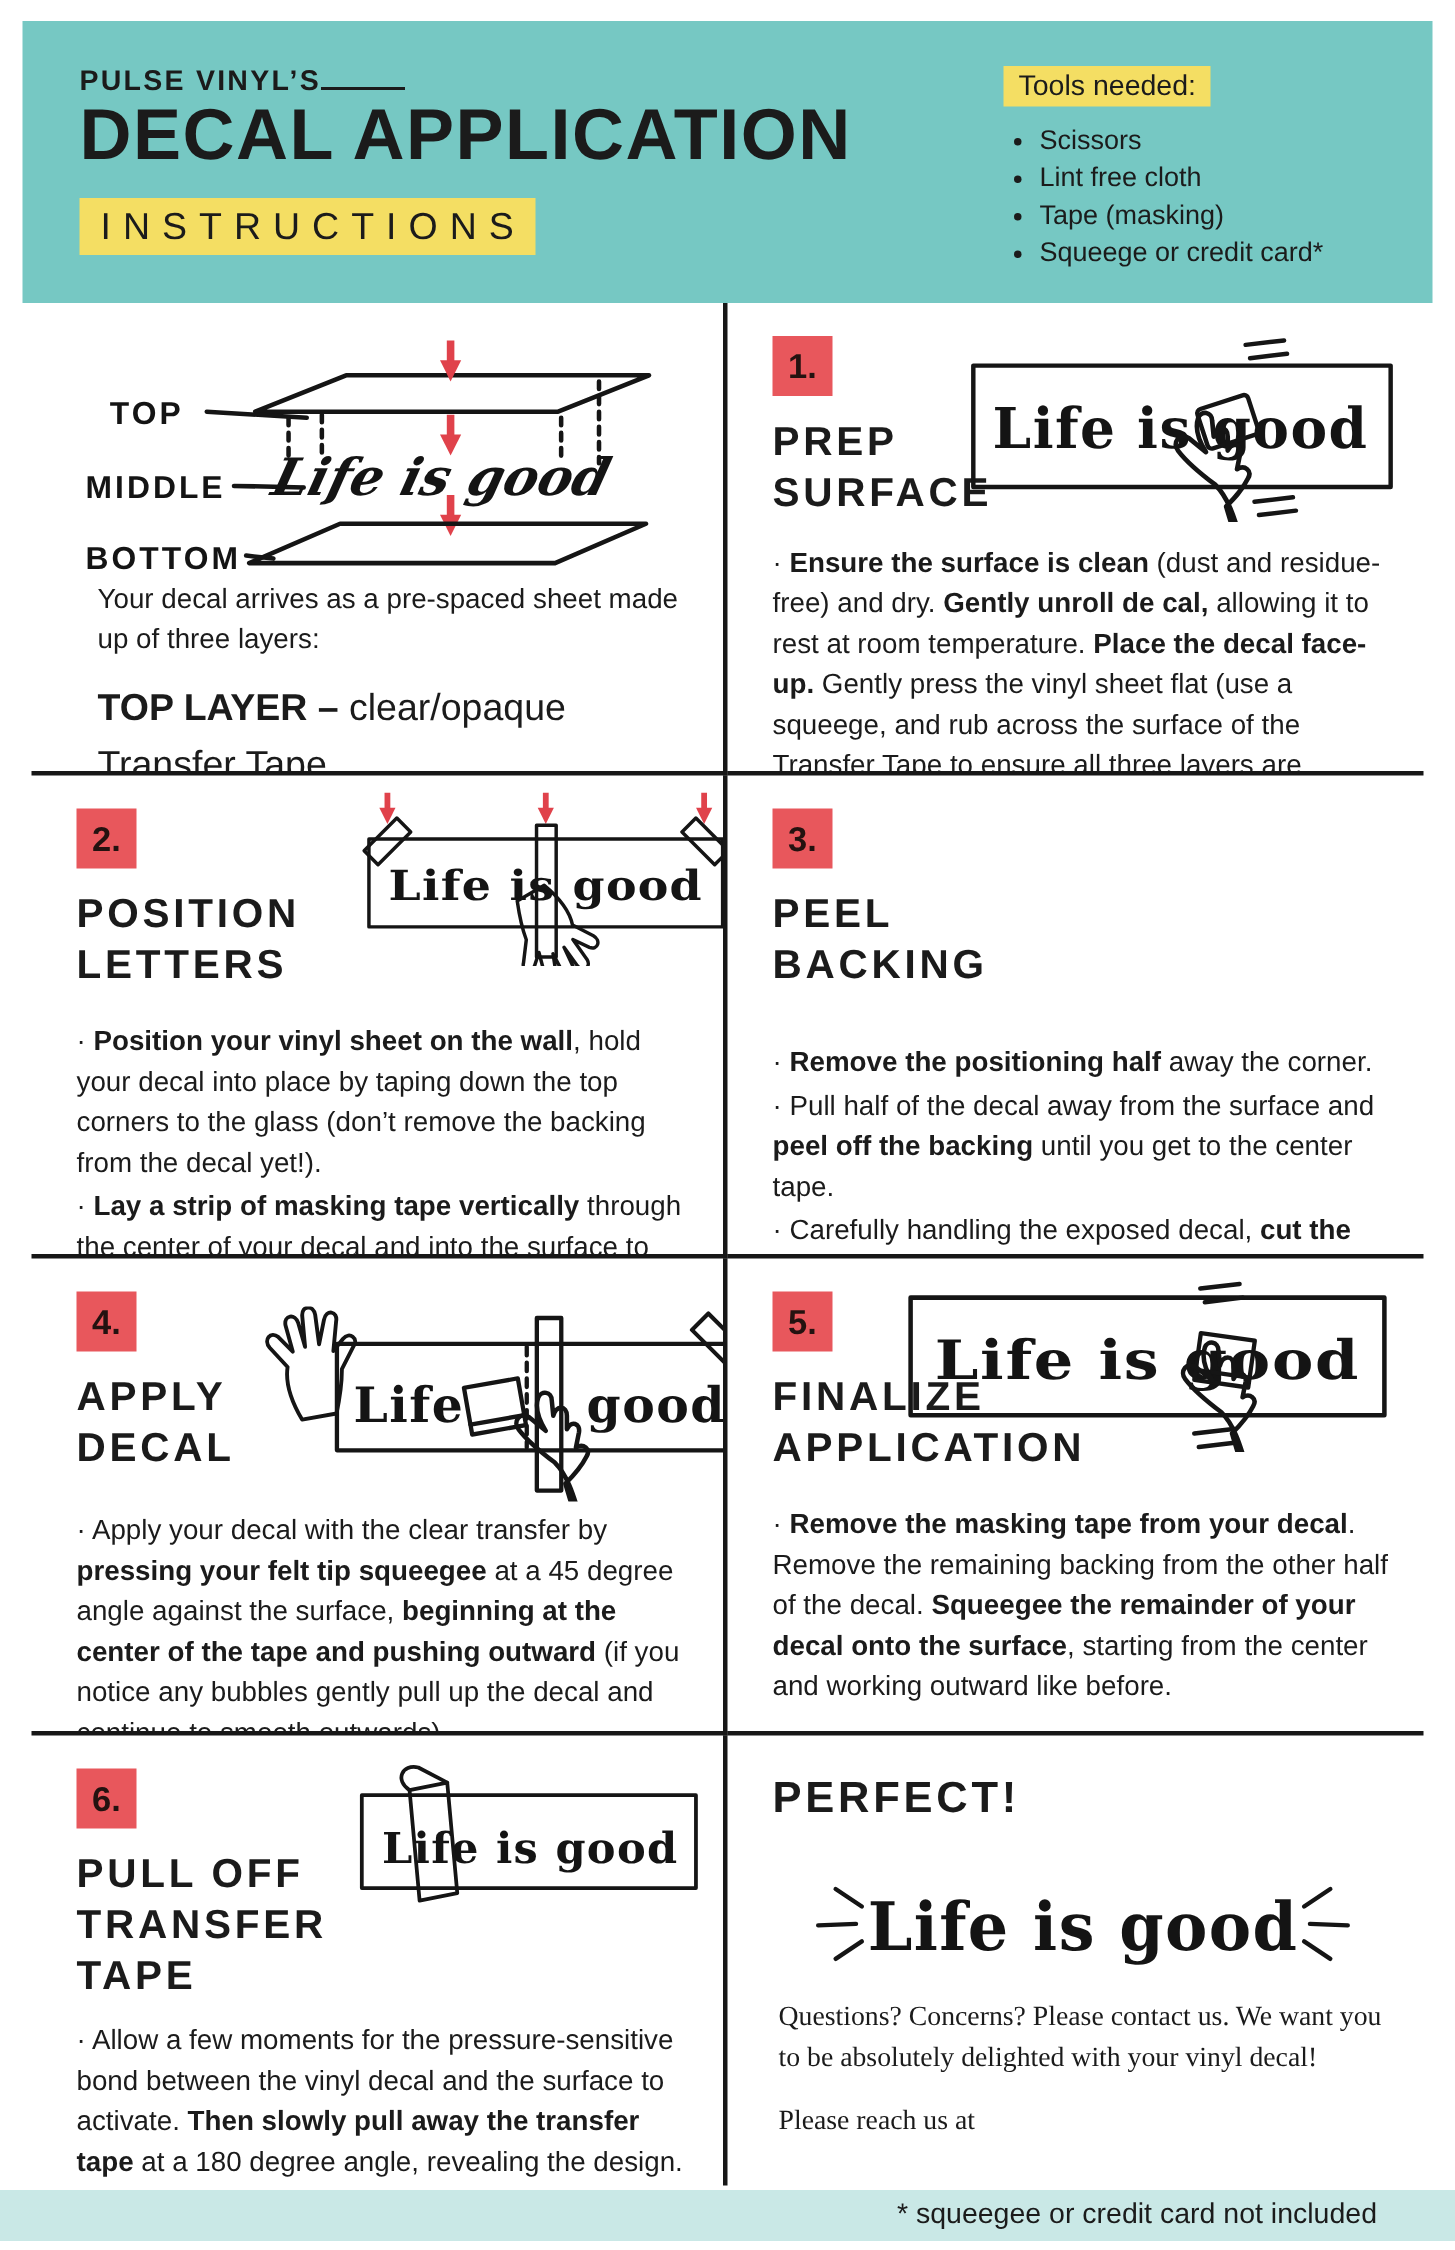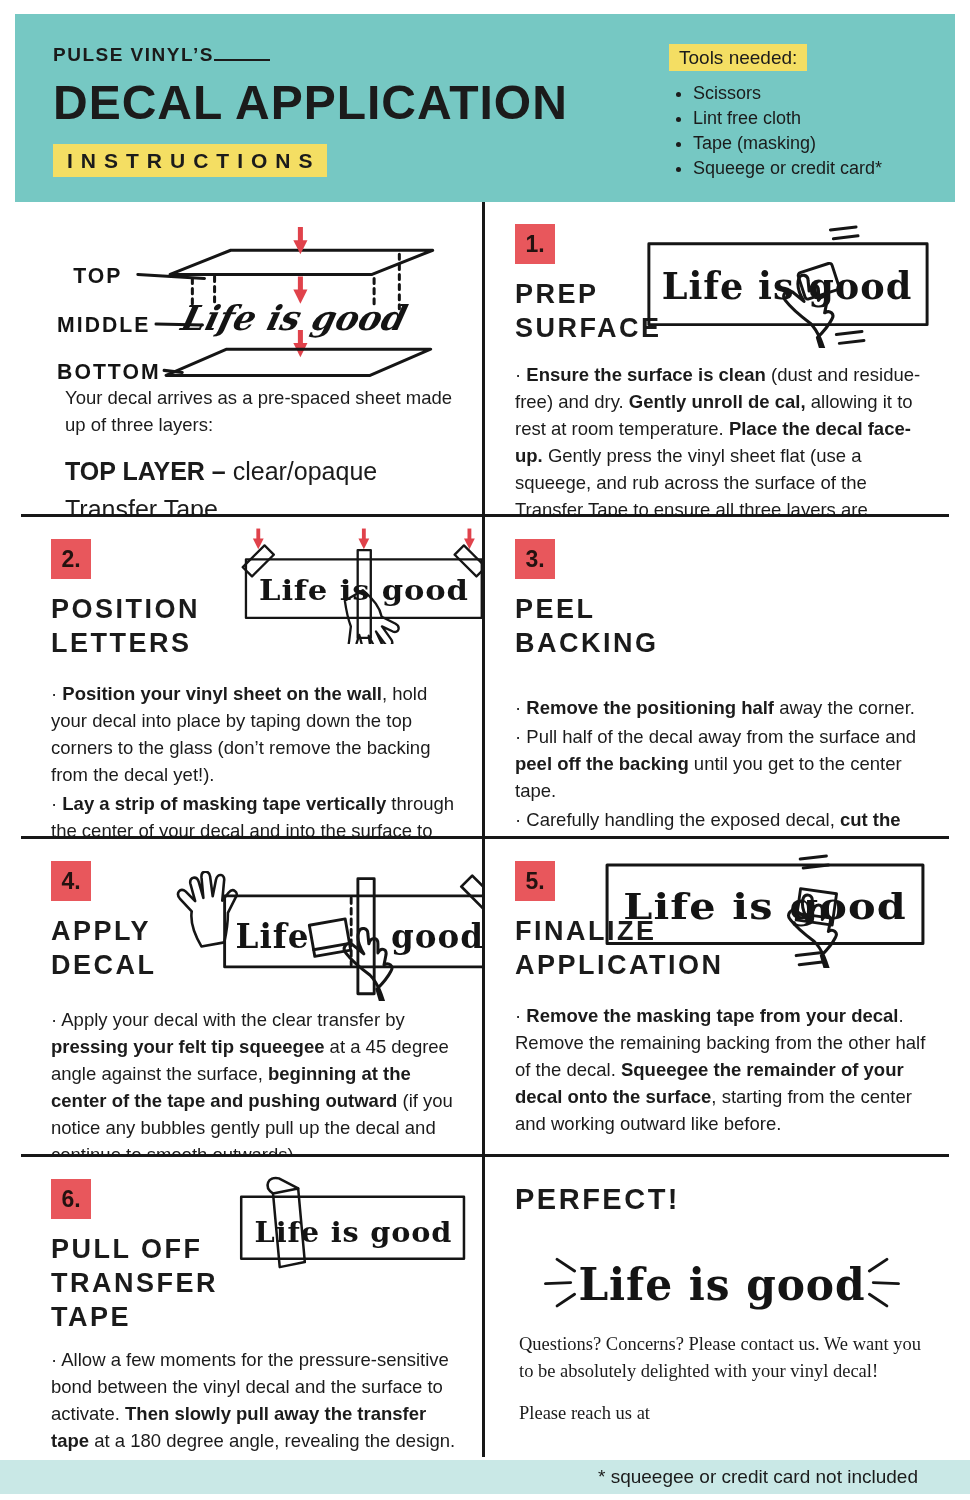--- a/index.html
+++ b/index.html
@@ -9,22 +9,22 @@
   *{box-sizing:border-box;}
   html,body{margin:0;padding:0;}
   body{width:970px;height:1500px;background:var(--paper);color:var(--ink);
        font-family:"Liberation Sans",sans-serif;overflow:hidden;}
   .page{padding:14px 15px 0;}
 
   
   .header{background:var(--teal);height:188px;padding:30px 0 0 38px;position:relative;}
   .brand{font-size:19px;font-weight:700;letter-spacing:1.5px;}
   .brand-rule{display:inline-block;width:56px;height:14px;border-bottom:2px solid #1b1b1b;}
-  .title{font-size:48px;font-weight:800;letter-spacing:1px;margin-top:12px;line-height:1.05;}
-  .subtitle{display:inline-block;background:var(--yellow);font-size:21px;font-weight:700;
+  .title{font-size:48px;font-weight:800;letter-spacing:1px;line-height:1.05;}
+  .subtitle{display:inline-block;background:var(--yellow);font-size:25px;font-weight:400;
             letter-spacing:8px;padding:5px 6px 4px 14px;margin-top:16px;}
   .tools{position:absolute;top:30px;right:30px;width:256px;font-size:18px;}
   .tools-label{display:inline-block;background:var(--yellow);padding:3px 10px 2px;font-size:19px;}
   .tools ul{margin:12px 0 0;padding-left:24px;}
   .tools li{margin-bottom:4px;}
 
   
   .grid{display:grid;grid-template-columns:1fr 1fr;grid-template-rows:315px 322px 318px 300px;margin:0 6px;}
   .cell{position:relative;padding:22px 20px 0 30px;overflow:hidden;}
   .bl{border-right:3px solid #171717;}

